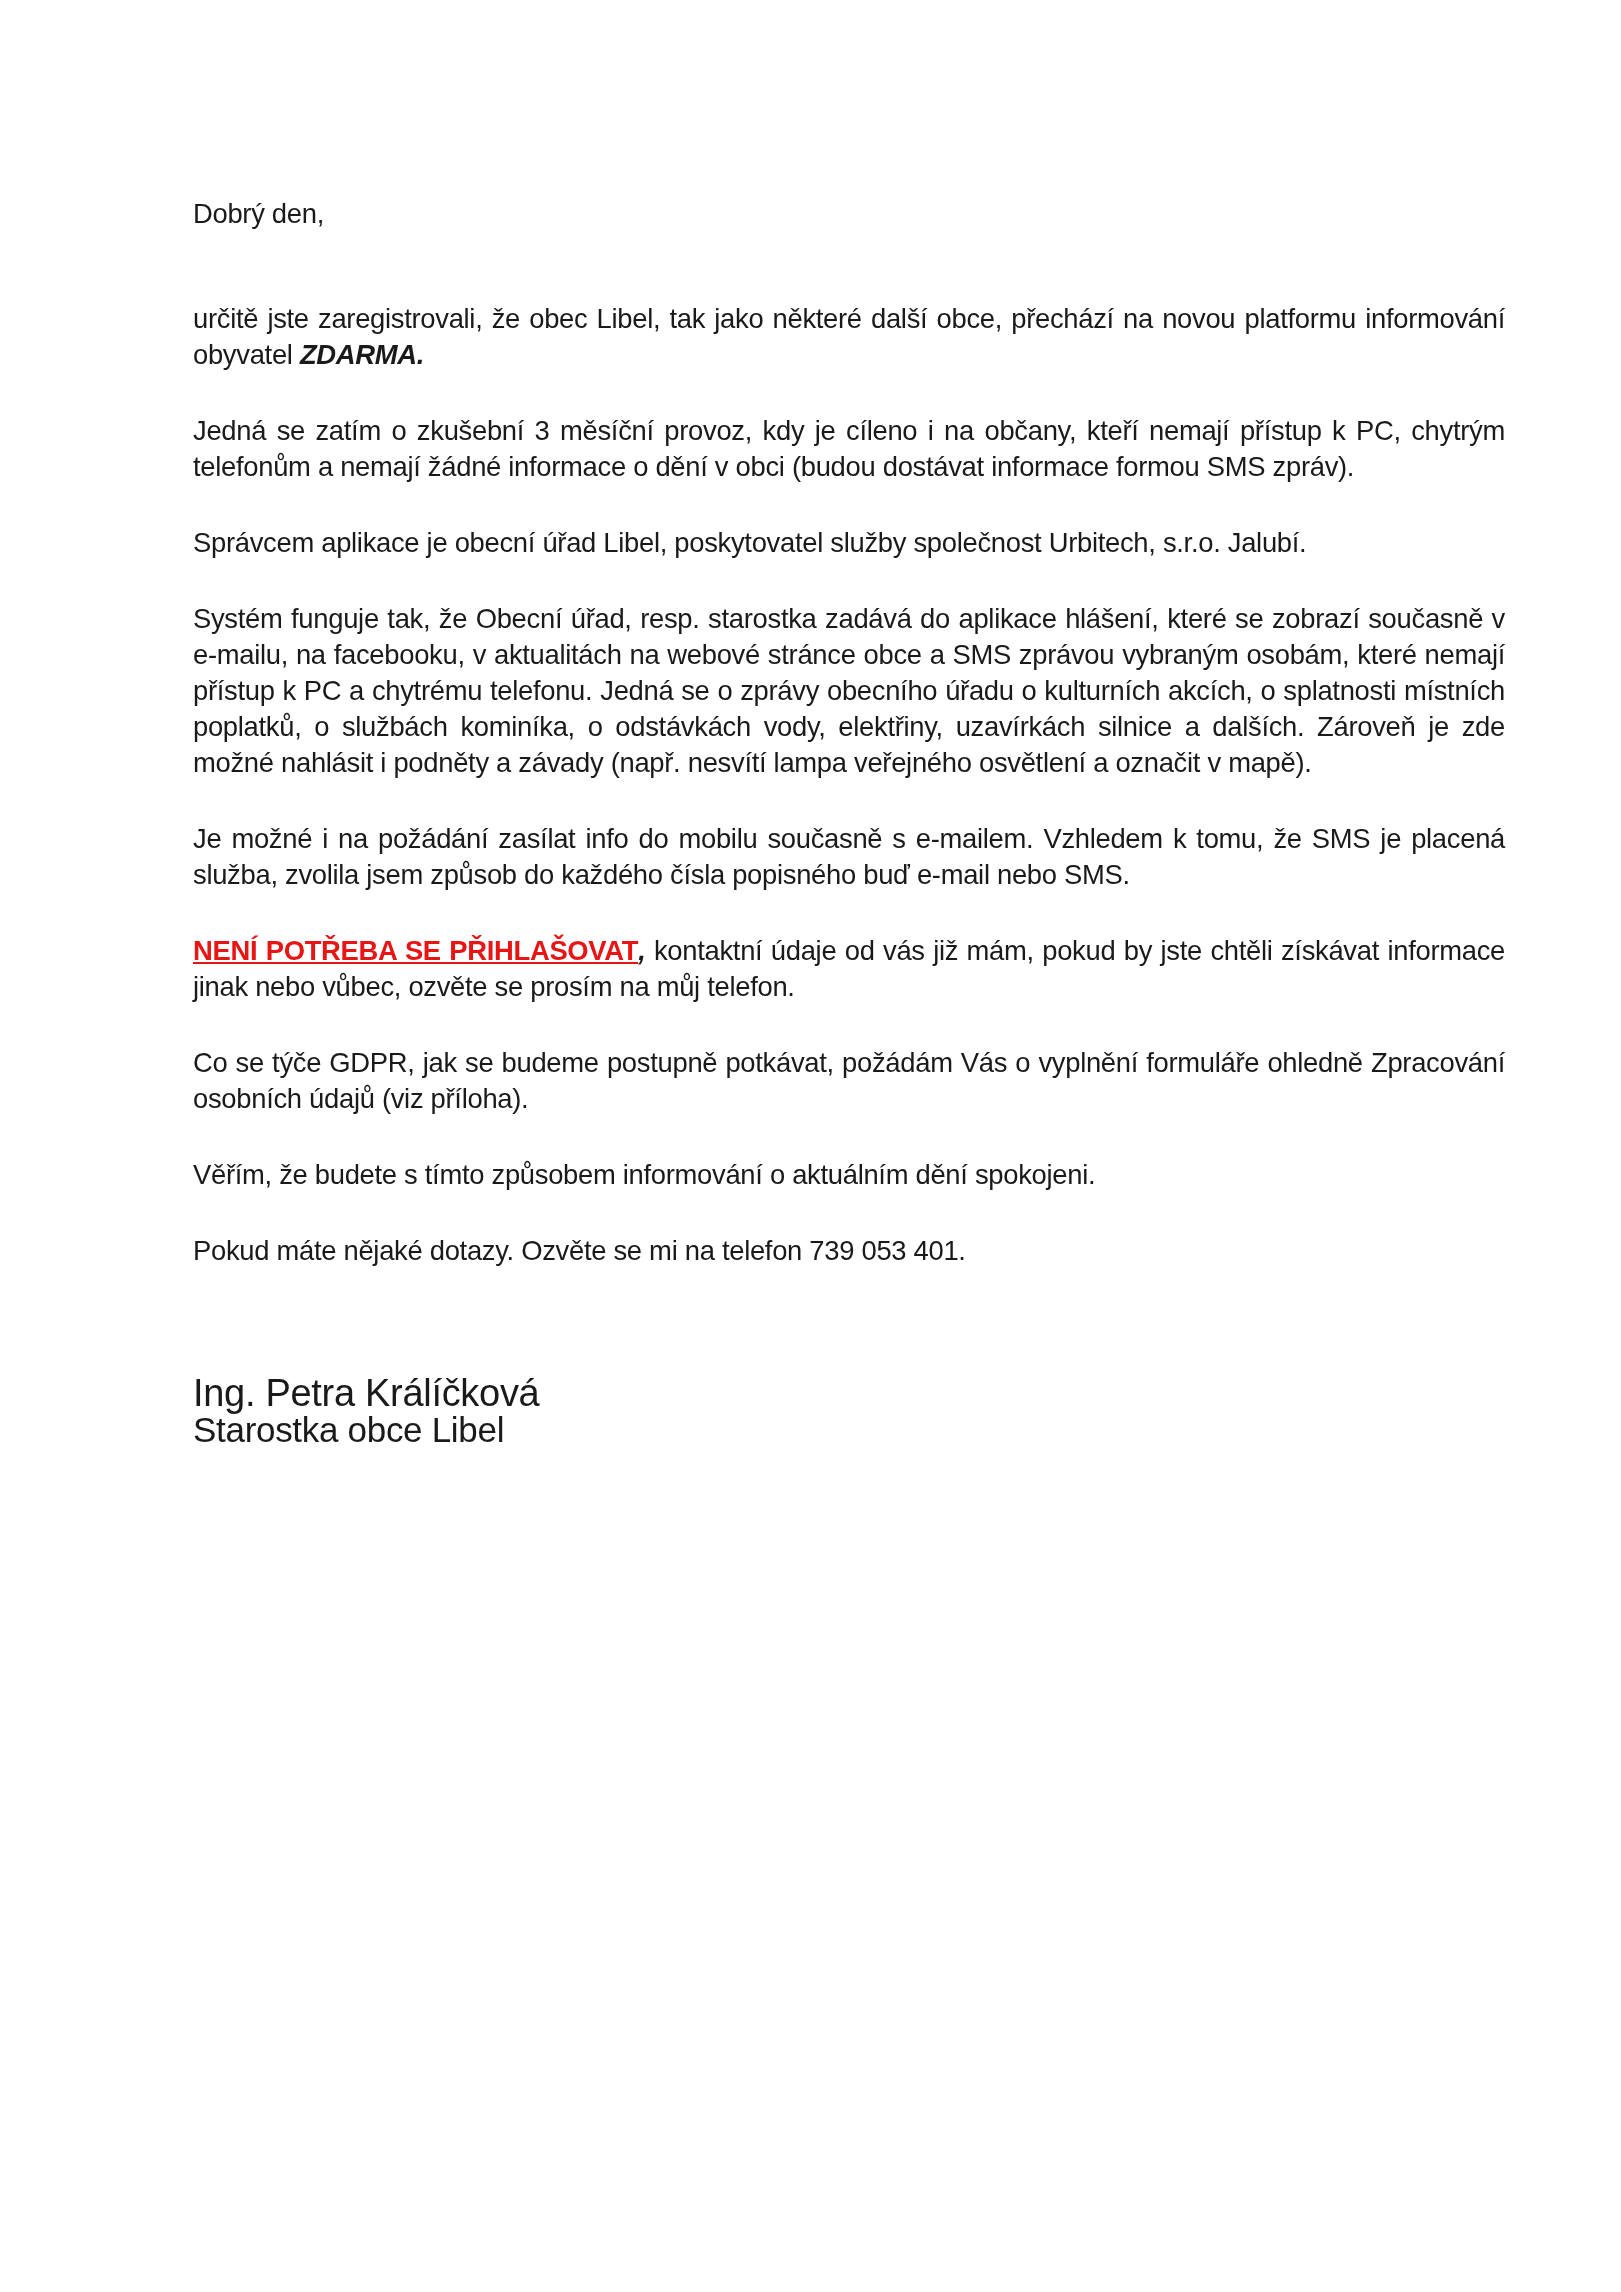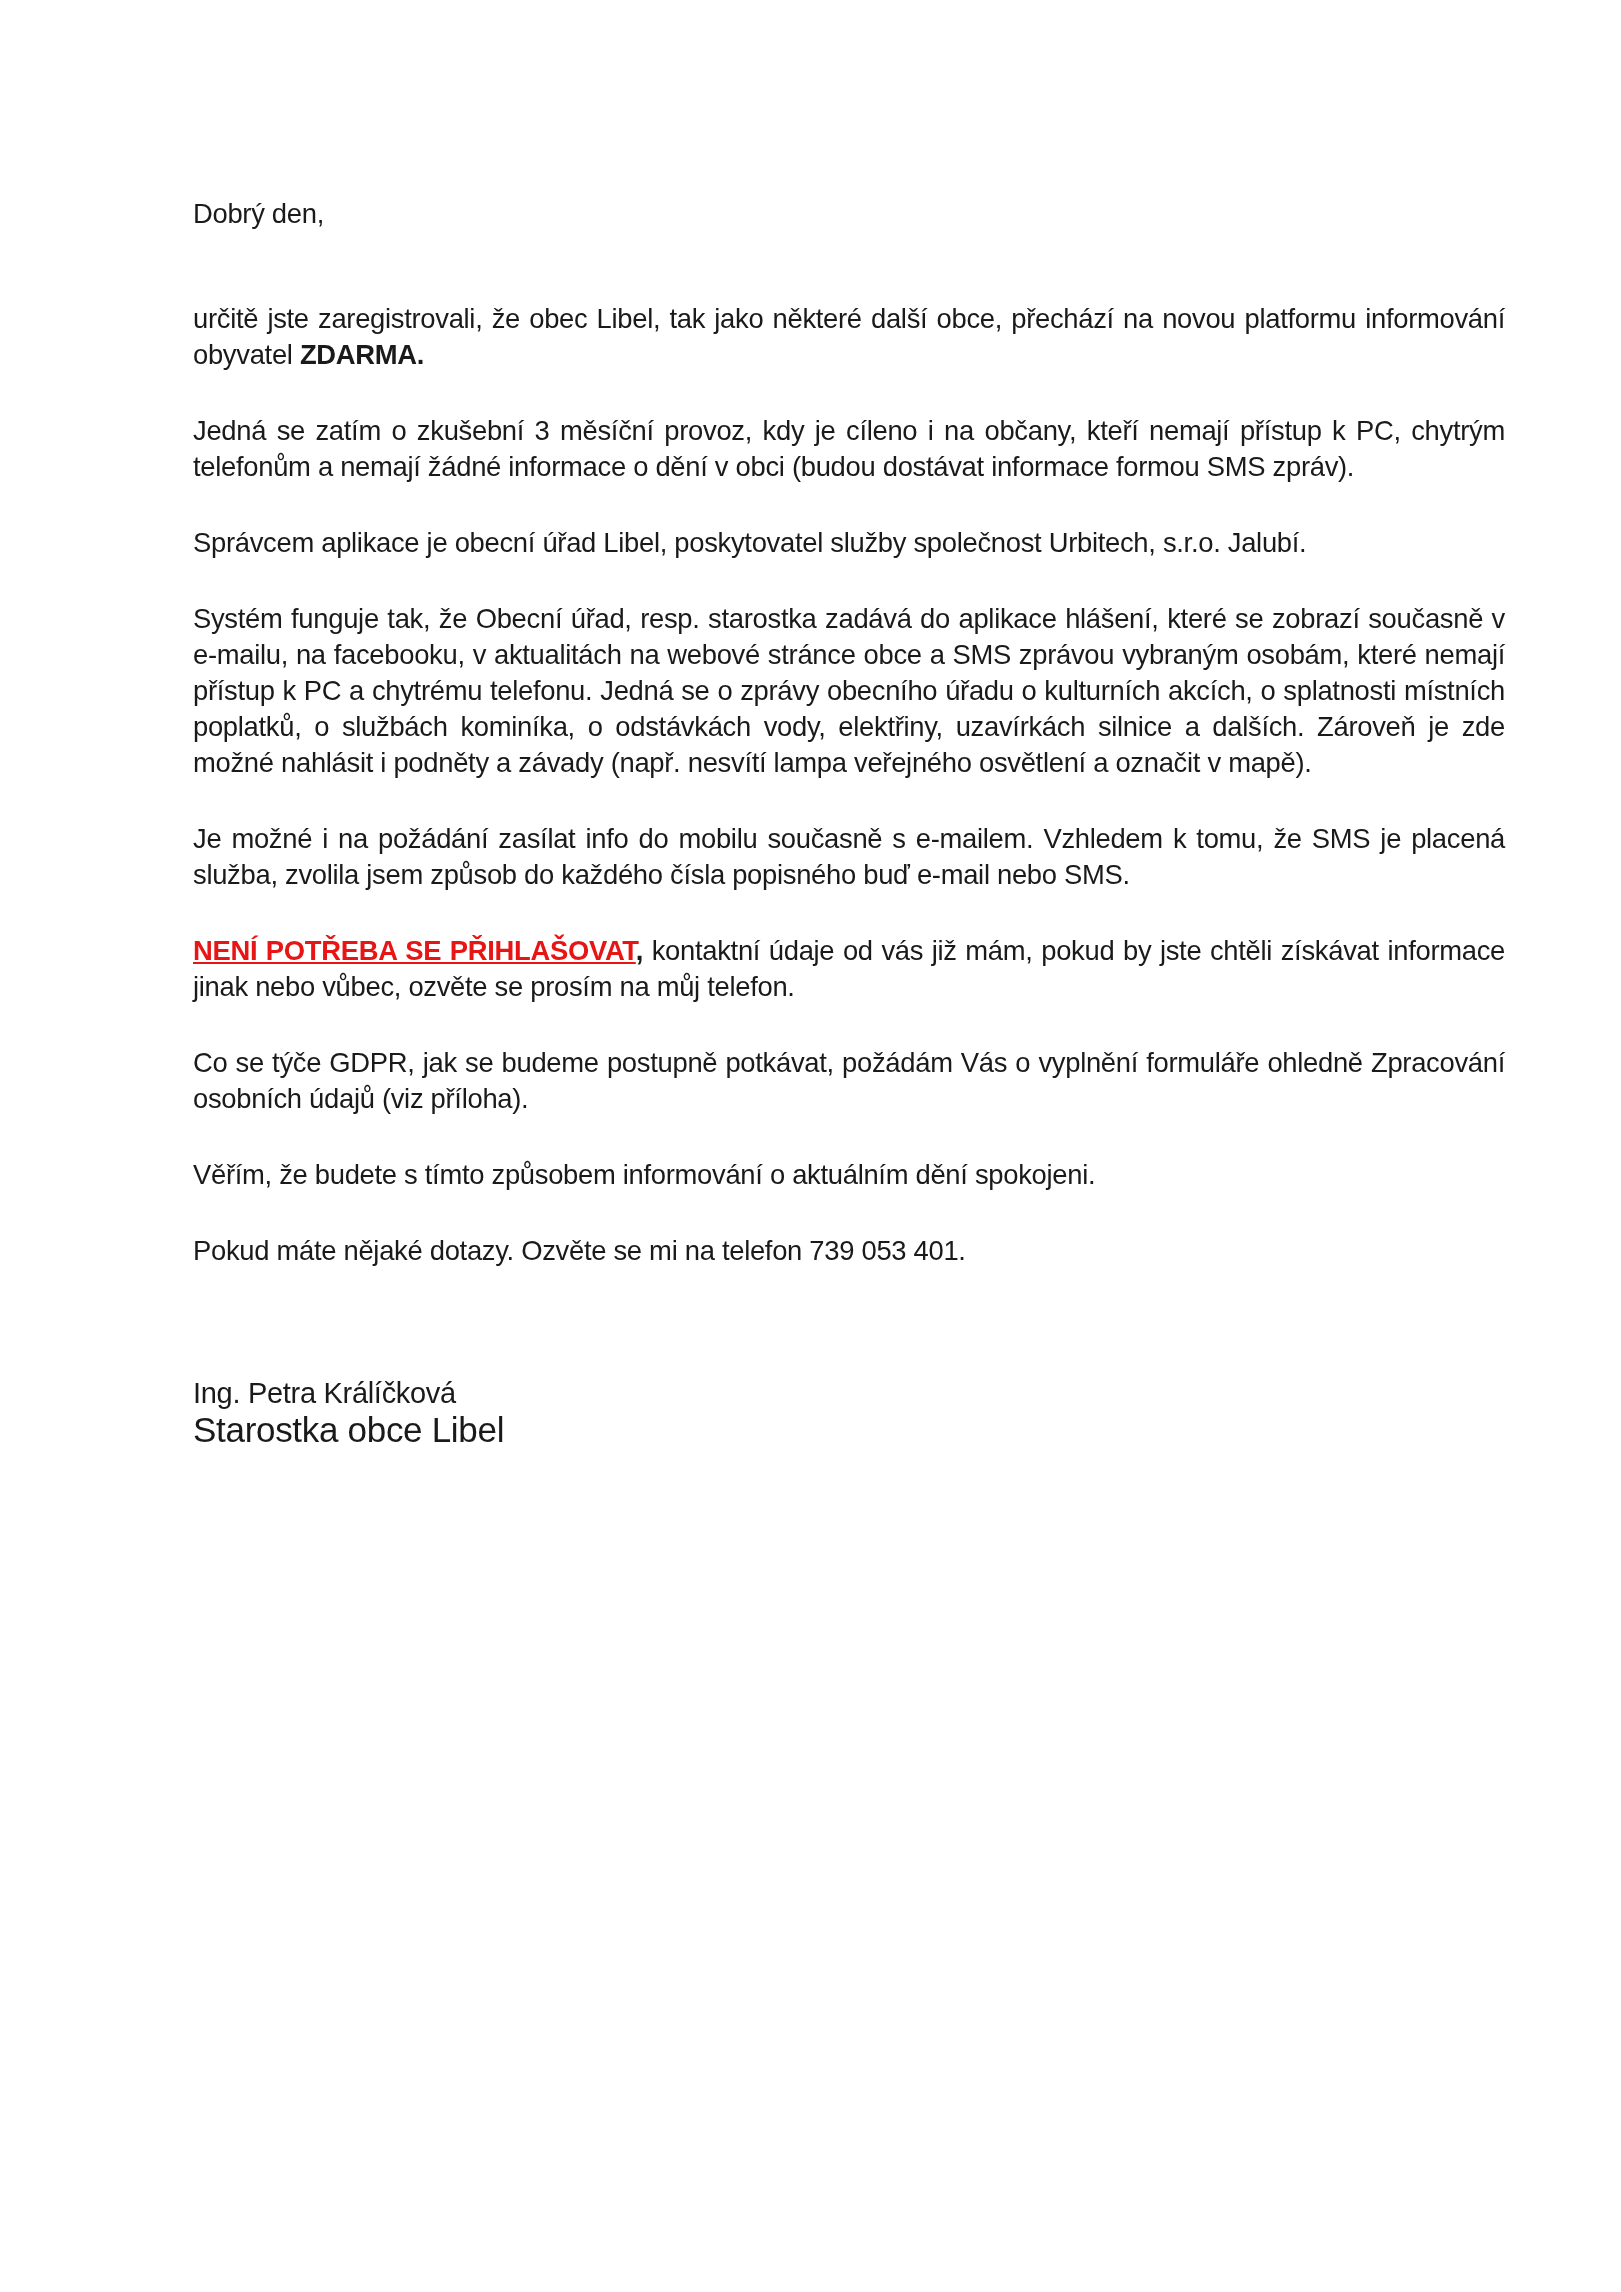--- a/index.html
+++ b/index.html
@@ -26,25 +26,25 @@
   }
   .para {
     margin: 0 0 40px 0;
     text-align: justify;
   }
   .para.no-justify {
     text-align: left;
   }
   .blank-line-sm { height: 29px; }
   .blank-line-lg { height: 66px; }
-  .seg-bold { font-weight: 700; }
+  .seg-bold { font-weight: 700; font-style: italic; }
   .seg-bold-red { font-weight: 700; color: var(--accent-red, #e81515); text-decoration: underline; }
   .signature p { margin: 0; text-align: left; }
   .sig-name {
-    font-size: 29px;
+    font-size: 38px;
     line-height: 37px;
   }
   .sig-role {
     font-size: 35px;
     line-height: 36px;
   }
 </style>
 </head>
 <body>
 

